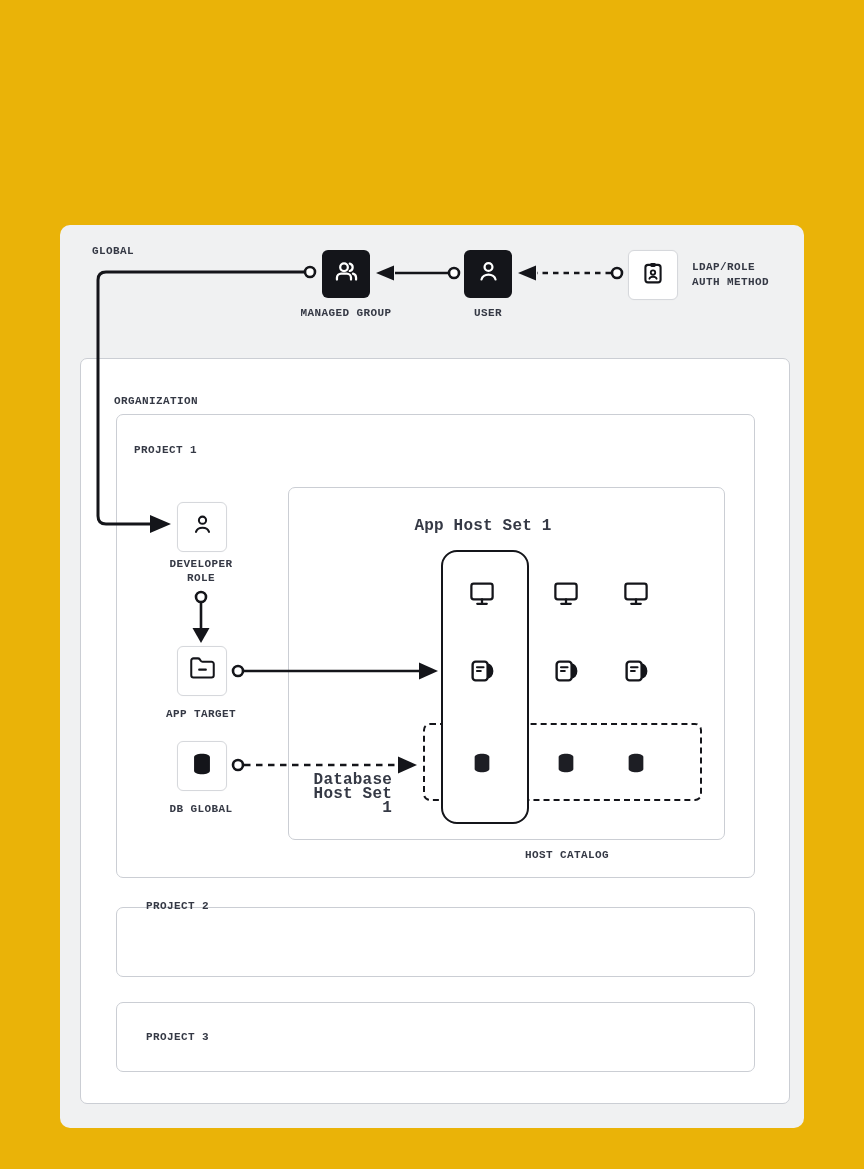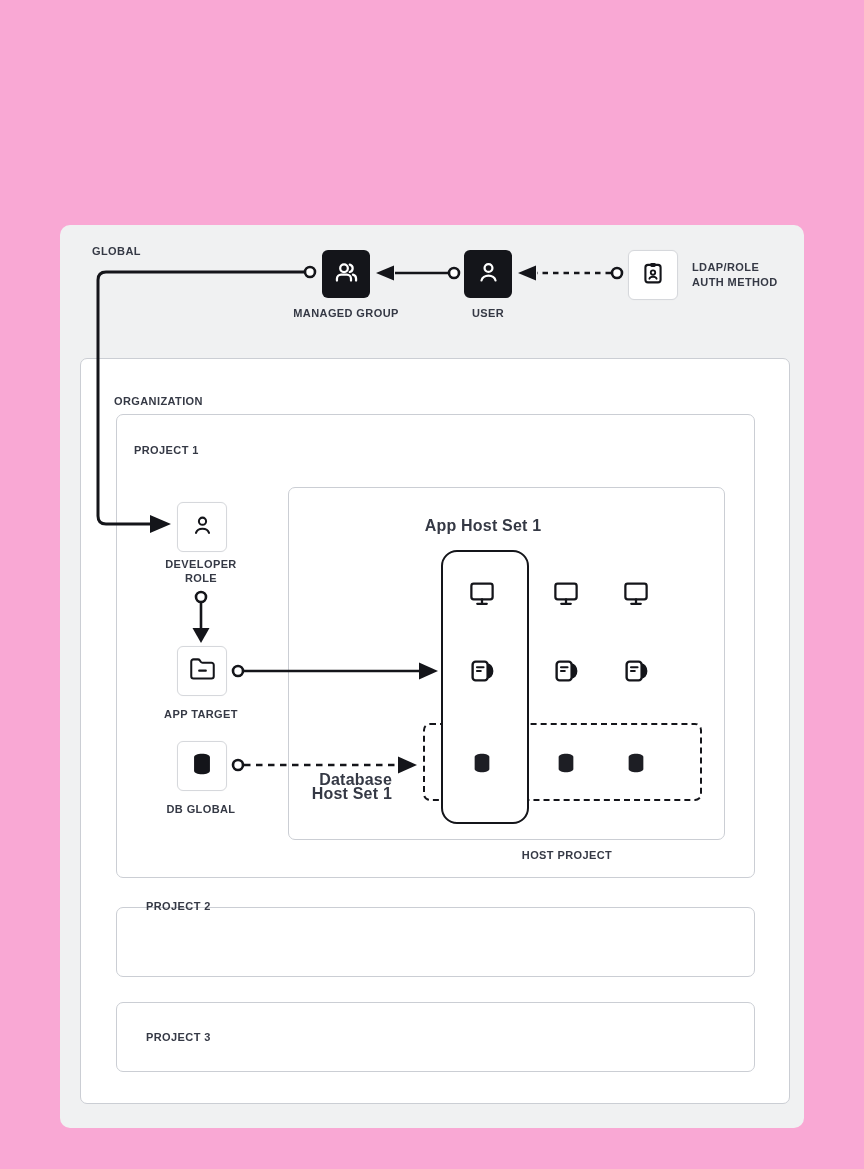--- a/index.html
+++ b/index.html
@@ -1,18 +1,18 @@
 <!DOCTYPE html>
 <html><head>
 <meta charset="utf-8">
 <style>
   html,body{margin:0;padding:0;background:#ffffff;}
   .canvas{
-    position:relative;width:864px;height:1169px;background:#f9a8d4;
-    font-family:Liberation Sans, sans-serif;overflow:hidden;
+    position:relative;width:864px;height:1169px;background:#eab308;
+    font-family:Liberation Mono, monospace;overflow:hidden;
   }
   .abs{position:absolute;}
   .scope-global{
     left:60px;top:225px;width:744px;height:903px;
     background:#f0f1f2;border-radius:10px;
   }
   .box-white{
     background:#ffffff;border:1px solid #cbced4;border-radius:7px;
   }
   .org-box{left:80px;top:358px;width:708px;height:744px;}
@@ -58,21 +58,21 @@
   <div class="abs scope-global"></div>
   <div class="abs lbl" style="left:92px;top:245px;">GLOBAL</div>
 
   <div class="abs box-white org-box"></div>
   <div class="abs lbl" style="left:114px;top:379px;margin-top:16px;">ORGANIZATION</div>
 
   <div class="abs box-white p1-box"></div>
   <div class="abs lbl" style="left:134px;top:444px;">PROJECT 1</div>
 
   <div class="abs box-white hc-box"></div>
-  <div class="abs lbl lbl-c" style="left:567px;top:849px;">HOST PROJECT</div>
+  <div class="abs lbl lbl-c" style="left:567px;top:849px;">HOST CATALOG</div>
 
   <div class="abs box-white p2-box"></div>
   <div class="abs lbl" style="left:146px;top:900px;">PROJECT 2</div>
 
   <div class="abs box-white p3-box"></div>
   <div class="abs lbl" style="left:146px;top:1031px;">PROJECT 3</div>
 
   <div class="abs tile tile-dark" style="left:322px;top:250px;">
     <span>
       <svg width="27" height="27" viewBox="0 0 24 24" fill="none" stroke="#ffffff" stroke-width="2" stroke-linecap="round" stroke-linejoin="round">

